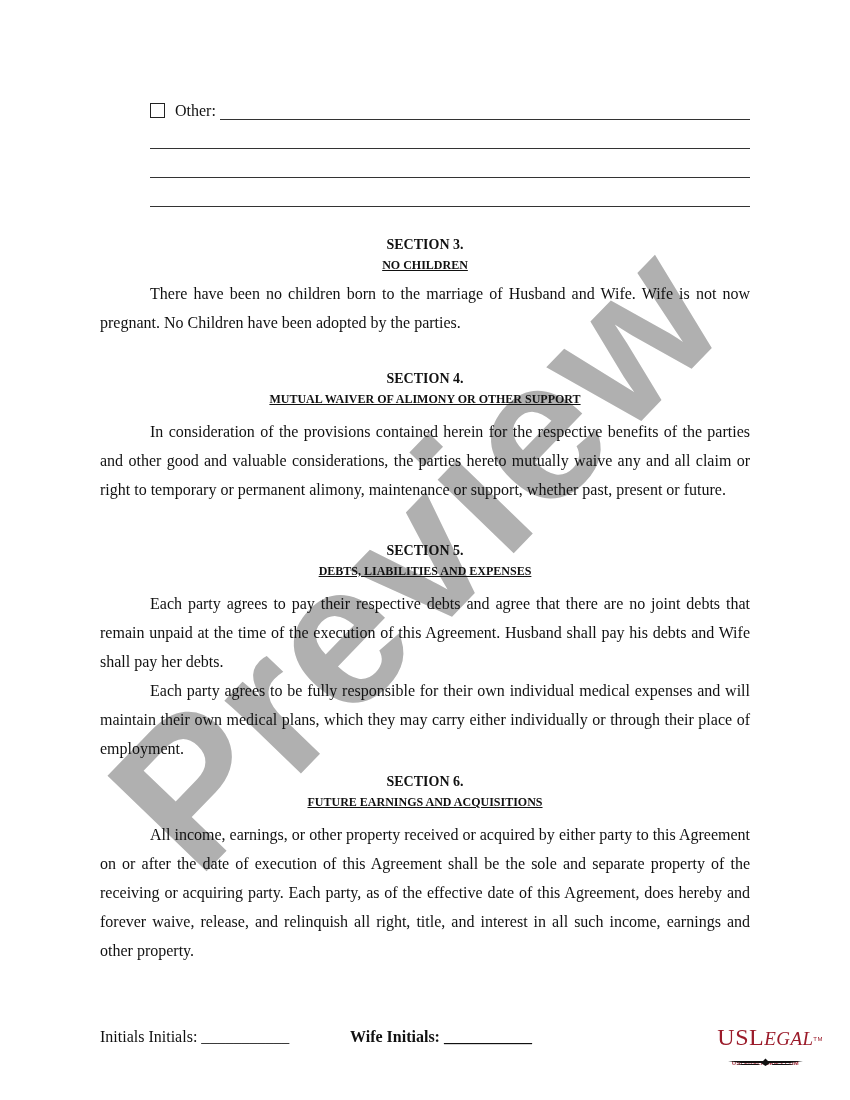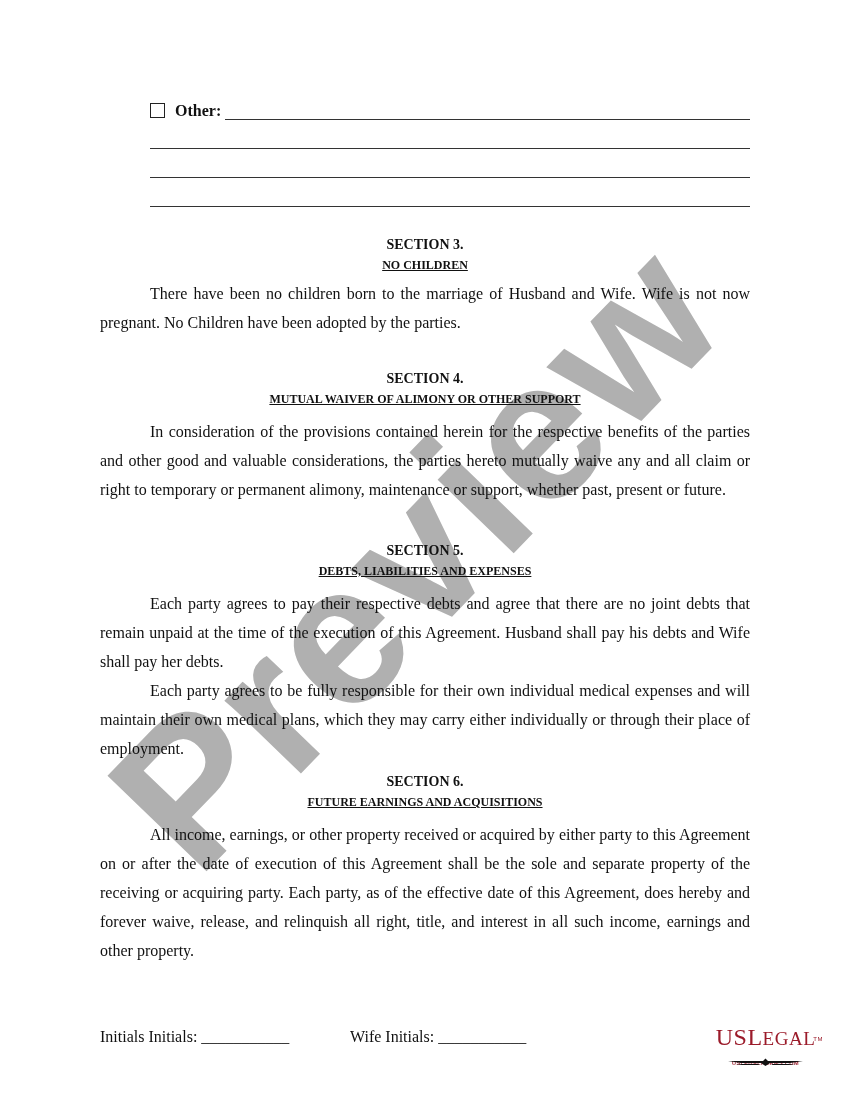--- a/index.html
+++ b/index.html
@@ -52,21 +52,20 @@
       width: 15px;
       height: 15px;
       border: 1.3px solid #222;
       box-sizing: border-box;
       margin-right: 10px;
       flex: none;
     }
     .other-label {
       margin-right: 4px;
       white-space: nowrap;
-      font-weight: bold;
     }
     .fill-line {
       flex: 1;
       border-bottom: 1px solid #333;
       height: 18px;
     }
     .blank-line {
       position: absolute;
       left: 50px;
       width: 600px;
@@ -107,38 +106,40 @@
       z-index: 1;
     }
     .initials {
       position: absolute;
       left: 0;
       top: 0;
       white-space: nowrap;
     }
     .initials.wife {
       left: 250px;
+      font-weight: bold;
     }
     .logo {
       position: absolute;
       left: 608px;
       top: -3px;
       width: 115px;
       text-align: center;
     }
     .logo-main {
       font-family: "Liberation Serif", "DejaVu Serif", serif;
       font-size: 24px;
       color: #9b1b2a;
       letter-spacing: 0.5px;
       line-height: 24px;
       position: relative;
     }
     .logo-main .small-caps {
       font-size: 19px;
+      font-style: italic;
     }
     .logo-tm {
       font-family: "Liberation Sans", sans-serif;
       font-size: 6px;
       color: #9b1b2a;
       position: absolute;
       top: 2px;
       right: 0px;
     }
     .logo-wings {

